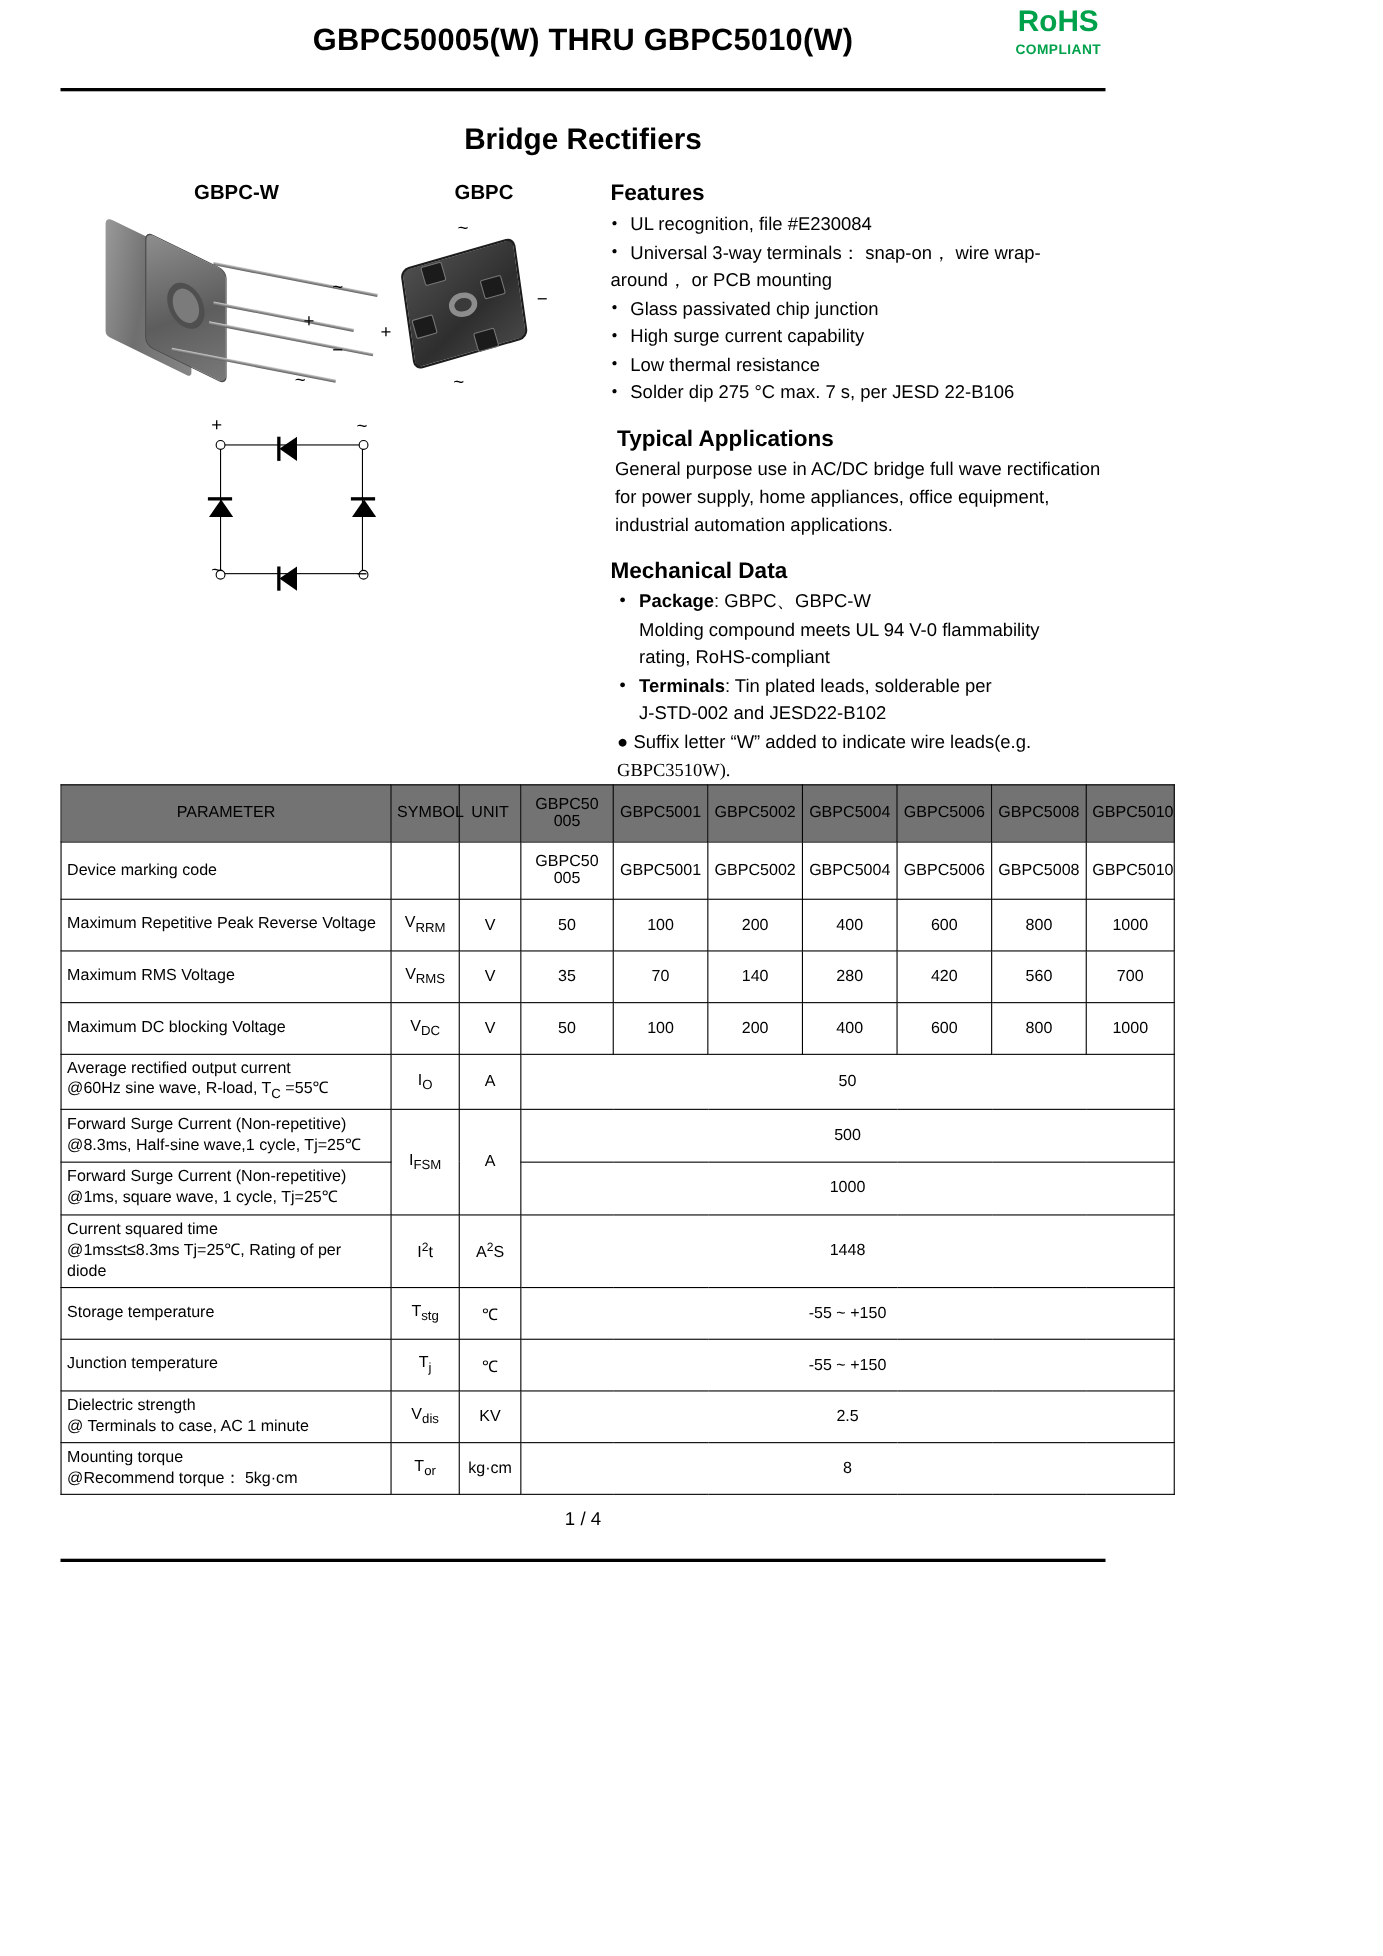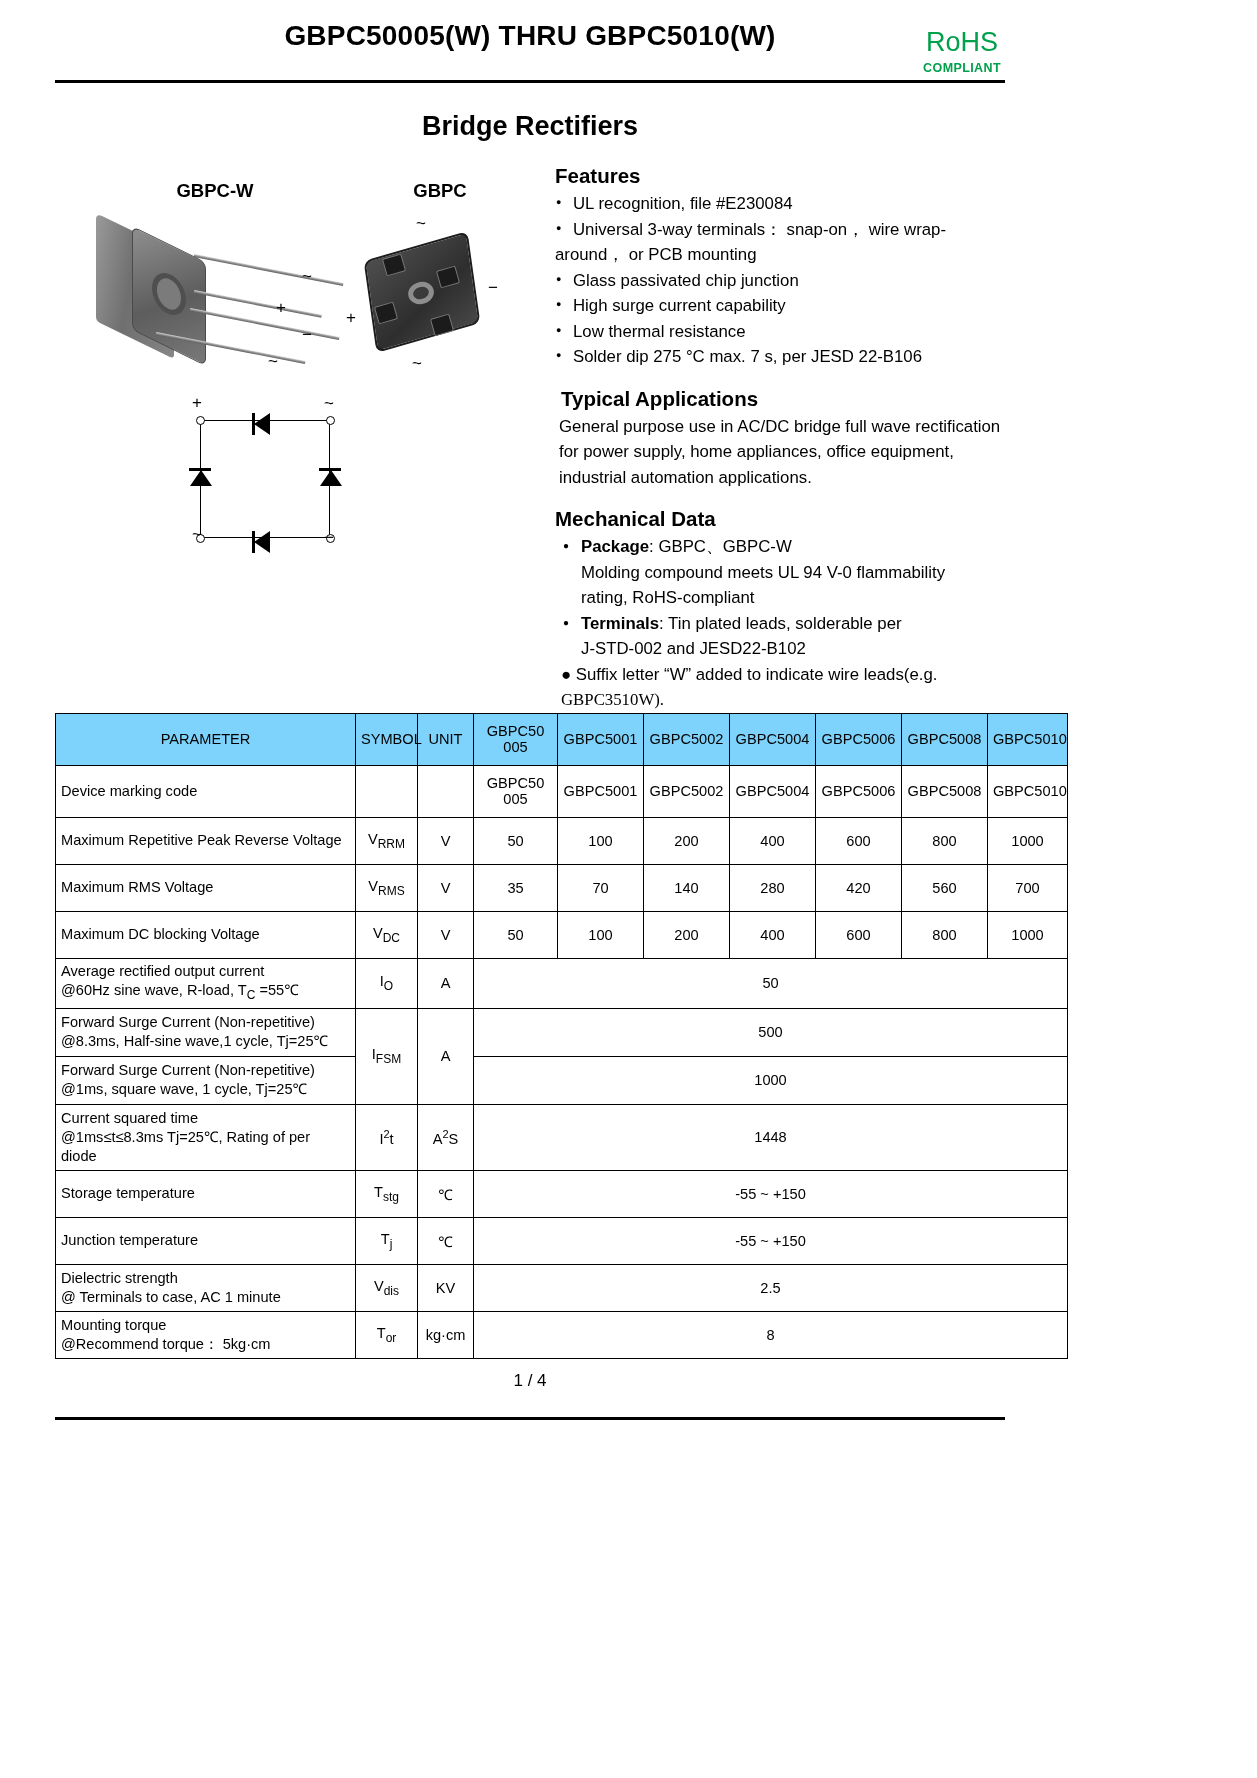--- a/index.html
+++ b/index.html
@@ -15,29 +15,29 @@
   .page { position: relative; width: 1060px; height: 1778px; padding: 0 55px; }
 
   
   .hdr { position: relative; height: 78px; }
   .hdr-title {
     position: absolute; left: 0; right: 0; top: 20px;
     text-align: center; font-size: 28px; font-weight: bold;
     letter-spacing: .2px;
   }
   .rohs { position: absolute; right: 4px; top: 6px; text-align: center; }
-  .rohs-main { font-size: 27px; font-weight: normal; color: #00a14b; line-height: 1; margin-top: 23px; }
+  .rohs-main { font-size: 27px; font-weight: bold; color: #00a14b; line-height: 1; }
   .rohs-sub { font-size: 12.5px; font-weight: bold; color: #00a14b; margin-top: 5px; letter-spacing: .4px; }
   .rule-top { border-bottom: 3px solid #000; margin-top: 2px; }
 
   .subtitle { text-align: center; font-size: 27px; font-weight: bold; margin-top: 28px; }
 
   
   .cols { display: flex; margin-top: 22px; }
-  .col-left { width: 490px; position: relative; margin-top: 16px; }
+  .col-left { width: 490px; position: relative; }
   .col-right { flex: 1; padding-left: 10px; }
 
   
   .pkg-row { display: flex; padding-left: 35px; }
   .pkg { position: relative; }
   .pkg-label { font-size: 18.5px; font-weight: bold; text-align: center; }
   .pkg-w { width: 250px; }
   .pkg-p { width: 200px; }
 
   .art { position: relative; margin-top: 10px; }
@@ -113,21 +113,21 @@
   .sp { margin-top: 17px; }
 
   
   .sect-title { font-size: 20px; margin: 28px 0 6px 0; font-weight: normal; }
   .sect-title b { font-weight: bold; font-size: 21px; }
   table.mx { border-collapse: collapse; width: 1012px; table-layout: fixed; }
   table.mx td, table.mx th {
     border: 1.5px solid #000; font-size: 14.6px; font-weight: normal;
     padding: 3px 5px; vertical-align: middle;
   }
-  table.mx thead th { background: #7dd3fc; text-align: center; height: 52px; }
+  table.mx thead th { background: #737373; text-align: center; height: 52px; }
   td.p { text-align: left; line-height: 19px; }
   td.c { text-align: center; }
   .sub { font-size: 12px; vertical-align: sub; }
   .sup { font-size: 11px; vertical-align: super; }
 
   .footer-rule { border-top: 3px solid #000; margin-top: 26px; }
   .pageno { text-align: center; font-size: 17px; margin-top: 12px; }
 </style>
 </head>
 <body>

